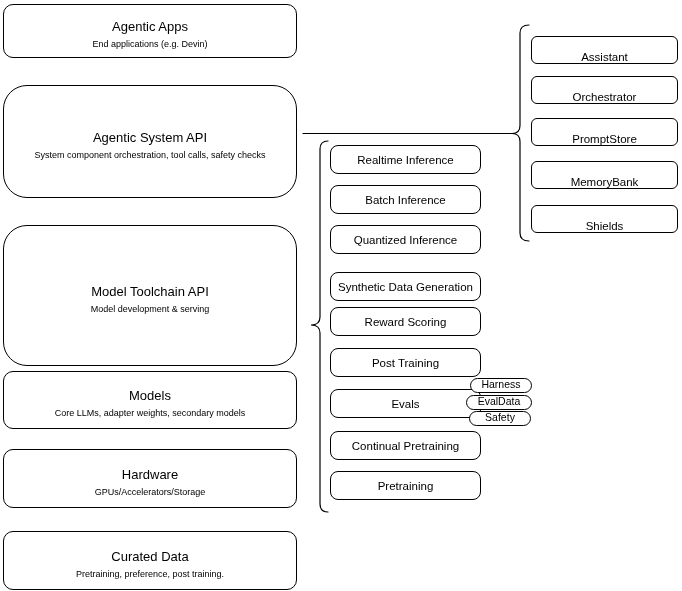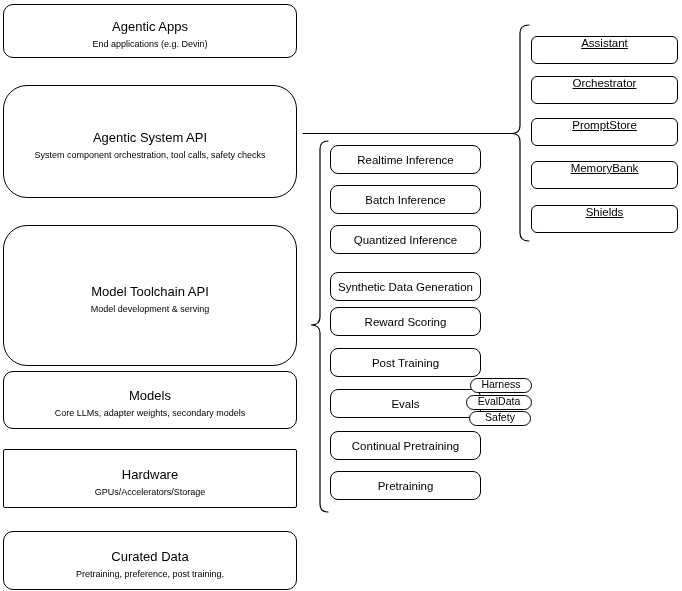--- a/index.html
+++ b/index.html
@@ -74,25 +74,24 @@
   .rbox {
     position: absolute;
     left: 531px;
     width: 147px;
     height: 28px;
     border: 1.2px solid #000000;
     border-radius: 6px;
     background: #ffffff;
     box-sizing: border-box;
     display: flex;
-    align-items: flex-start;
+    align-items: flex-end;
     justify-content: center;
     font-size: 11.5px;
     white-space: nowrap;
-    text-decoration: underline;
   }
   
   .pill {
     position: absolute;
     height: 15px;
     border: 1.2px solid #000000;
     border-radius: 999px;
     background: #ffffff;
     box-sizing: border-box;
     display: flex;
@@ -128,21 +127,21 @@
   <div class="lbox" style="top:225px;height:141px;border-radius:24px">
     <div class="title">Model Toolchain API</div>
     <div class="subtitle">Model development &amp; serving</div>
   </div>
 
   <div class="lbox" style="top:371px;height:58px;border-radius:10px">
     <div class="title">Models</div>
     <div class="subtitle">Core LLMs, adapter weights, secondary models</div>
   </div>
 
-  <div class="lbox" style="top:449px;height:59px;border-radius:2px">
+  <div class="lbox" style="top:449px;height:59px;border-radius:10px">
     <div class="title">Hardware</div>
     <div class="subtitle">GPUs/Accelerators/Storage</div>
   </div>
 
   <div class="lbox" style="top:531px;height:59px;border-radius:10px">
     <div class="title">Curated Data</div>
     <div class="subtitle">Pretraining, preference, post training.</div>
   </div>
 
   <div class="mbox" style="top:145px">

